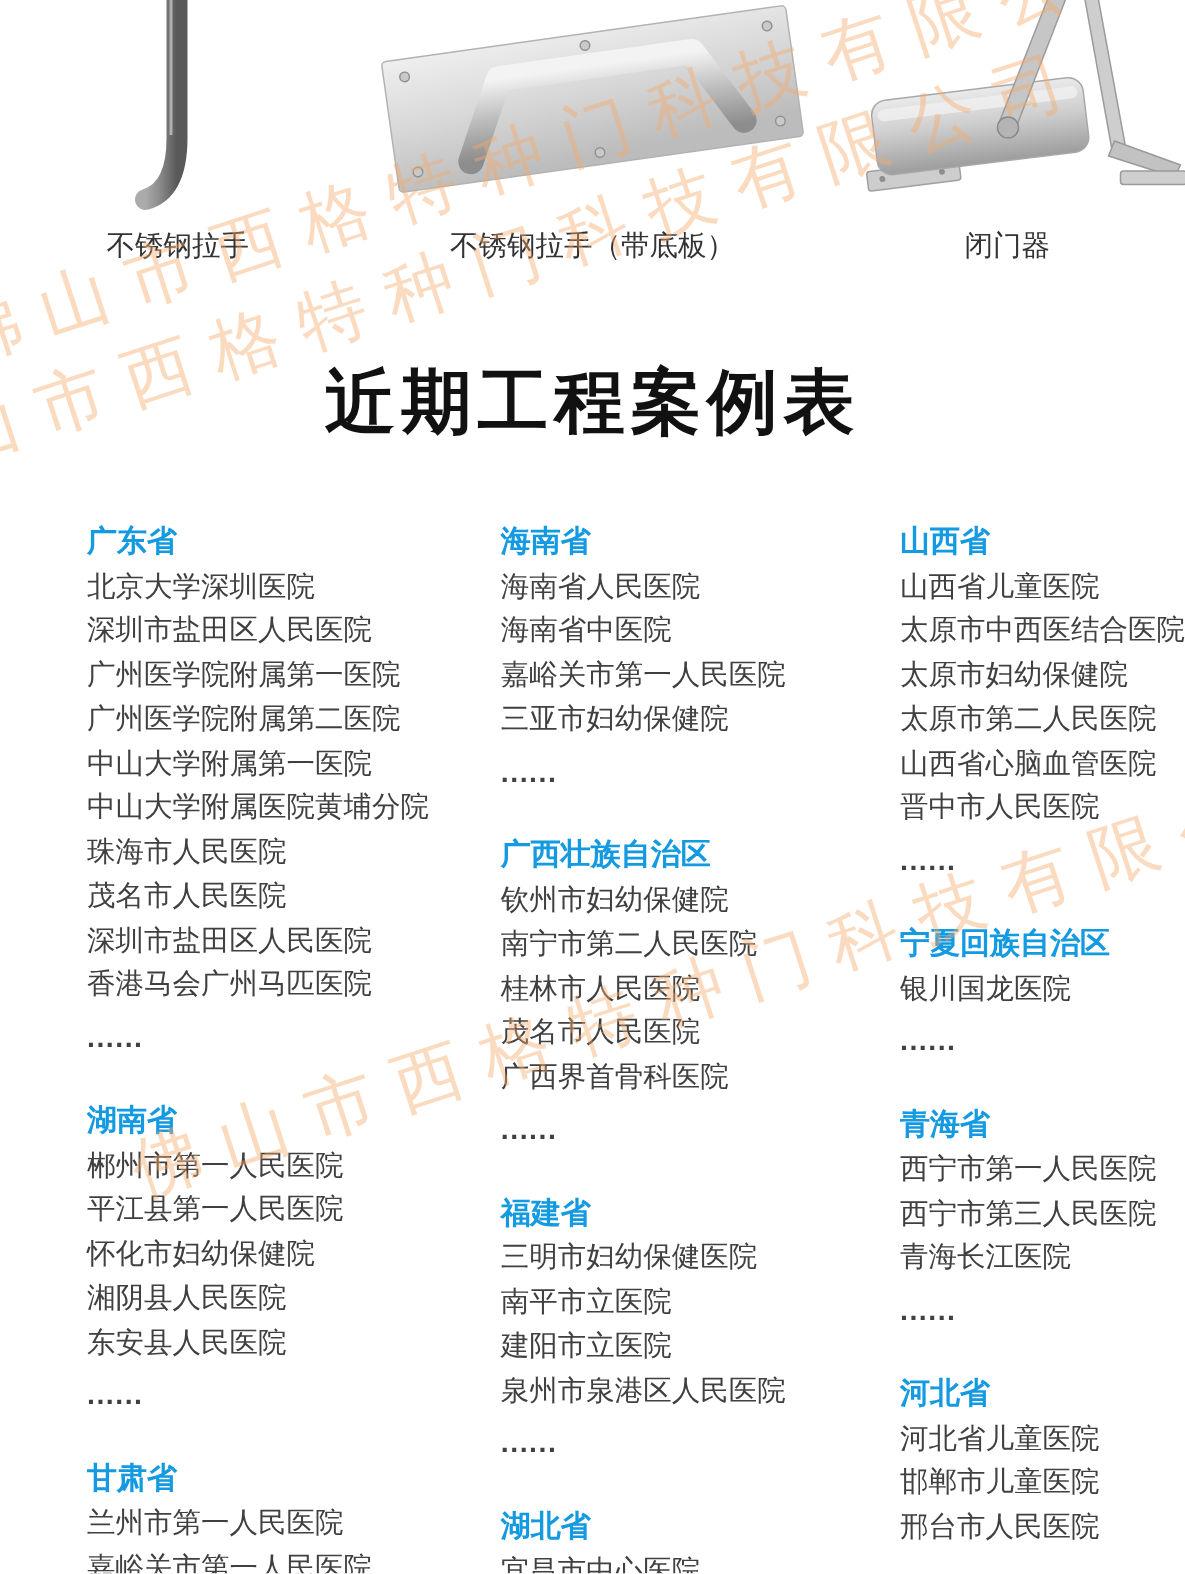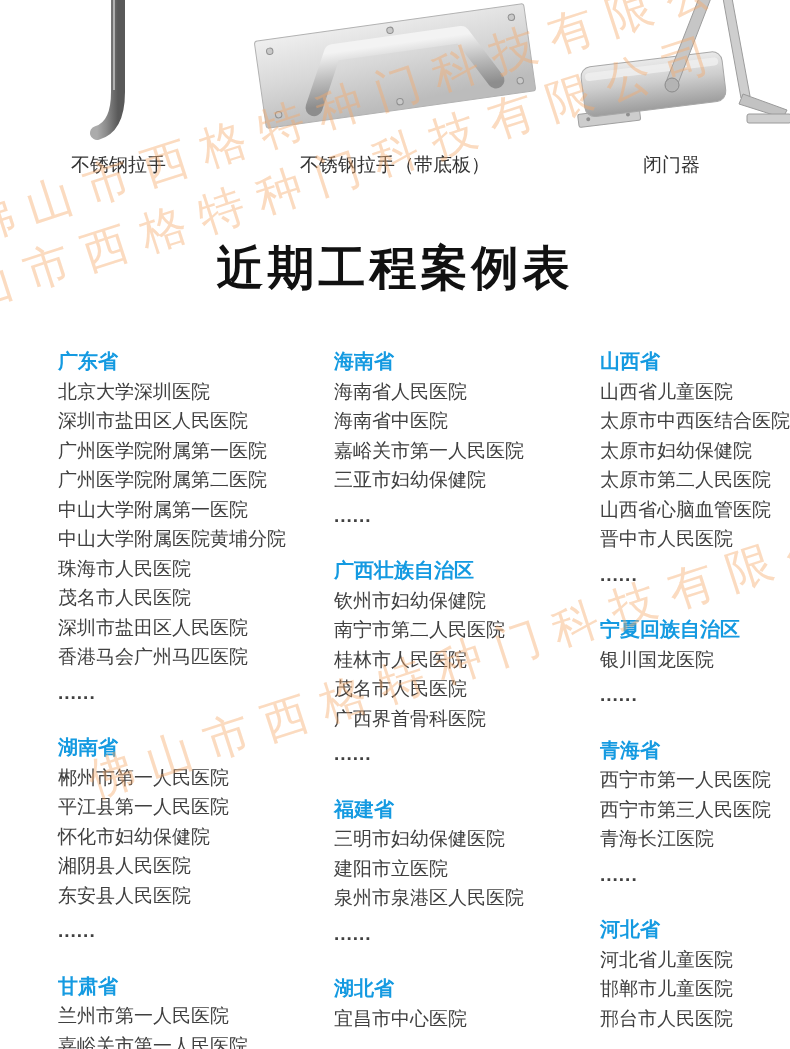--- a/index.html
+++ b/index.html
@@ -180,20 +180,21 @@
           <div class="case-item">钦州市妇幼保健院</div>
           <div class="case-item">南宁市第二人民医院</div>
           <div class="case-item">桂林市人民医院</div>
           <div class="case-item">茂名市人民医院</div>
           <div class="case-item">广西界首骨科医院</div>
           <div class="ellipsis">......</div>
         </div>
         <div class="section">
           <div class="province">福建省</div>
           <div class="case-item">三明市妇幼保健医院</div>
+          <div class="case-item">南平市立医院</div>
           <div class="case-item">建阳市立医院</div>
           <div class="case-item">泉州市泉港区人民医院</div>
           <div class="ellipsis">......</div>
         </div>
         <div class="section">
           <div class="province">湖北省</div>
           <div class="case-item">宜昌市中心医院</div>
         </div>
       </div>
     <div class="col col-3">

